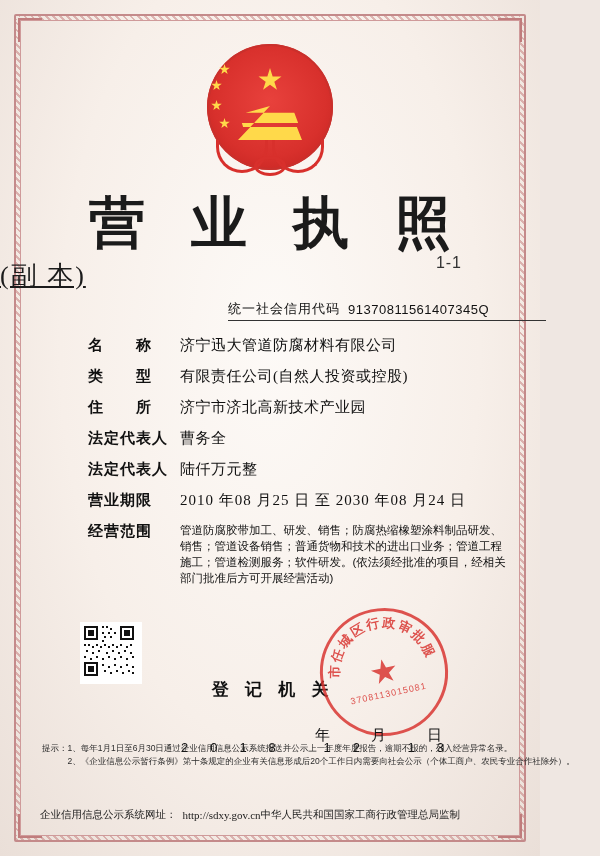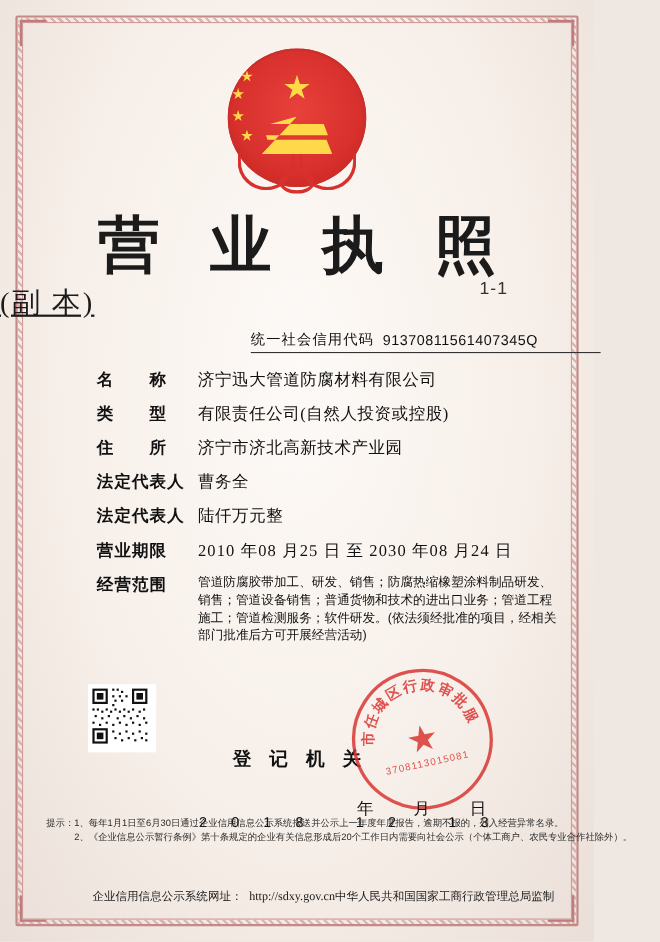--- a/index.html
+++ b/index.html
@@ -172,39 +172,39 @@
     font-size:13px;font-weight:bold;fill:#d8302c;letter-spacing:2px;
   }
   .seal .num{
     position:absolute;left:50%;top:78px;transform:translateX(-50%);
     font-size:9px;color:#d8302c;letter-spacing:1px;white-space:nowrap;
   }
 
   
   .issue-date{
     position:absolute;right:82px;top:726px;
-    font-family:Liberation Sans, sans-serif;
+    font-family:Liberation Mono, monospace;
     font-size:15px;color:#111;letter-spacing:16px;
   }
   .issue-nums{
     position:absolute;right:74px;top:740px;
     font-size:13px;color:#111;letter-spacing:22px;
   }
 
   
   .notes{
     position:absolute;left:42px;top:742px;width:500px;
     font-size:8.5px;line-height:13px;color:#2b2b2b;
   }
   .notes div{white-space:nowrap;}
 
   
   .bottom{
-    position:absolute;left:40px;right:36px;bottom:34px;
-    display:flex;justify-content:flex-end;align-items:center;
+    position:absolute;left:40px;right:48px;bottom:34px;
+    display:flex;justify-content:flex-start;align-items:center;
     font-size:10.5px;color:#1b1b1b;
   }
   .bottom .left{display:flex;gap:6px;align-items:center;}
   .bottom .url{font-family:"Liberation Serif", serif;font-size:11px;}
 </style>
 </head>
 <body>
 
 <div class="page">
 

